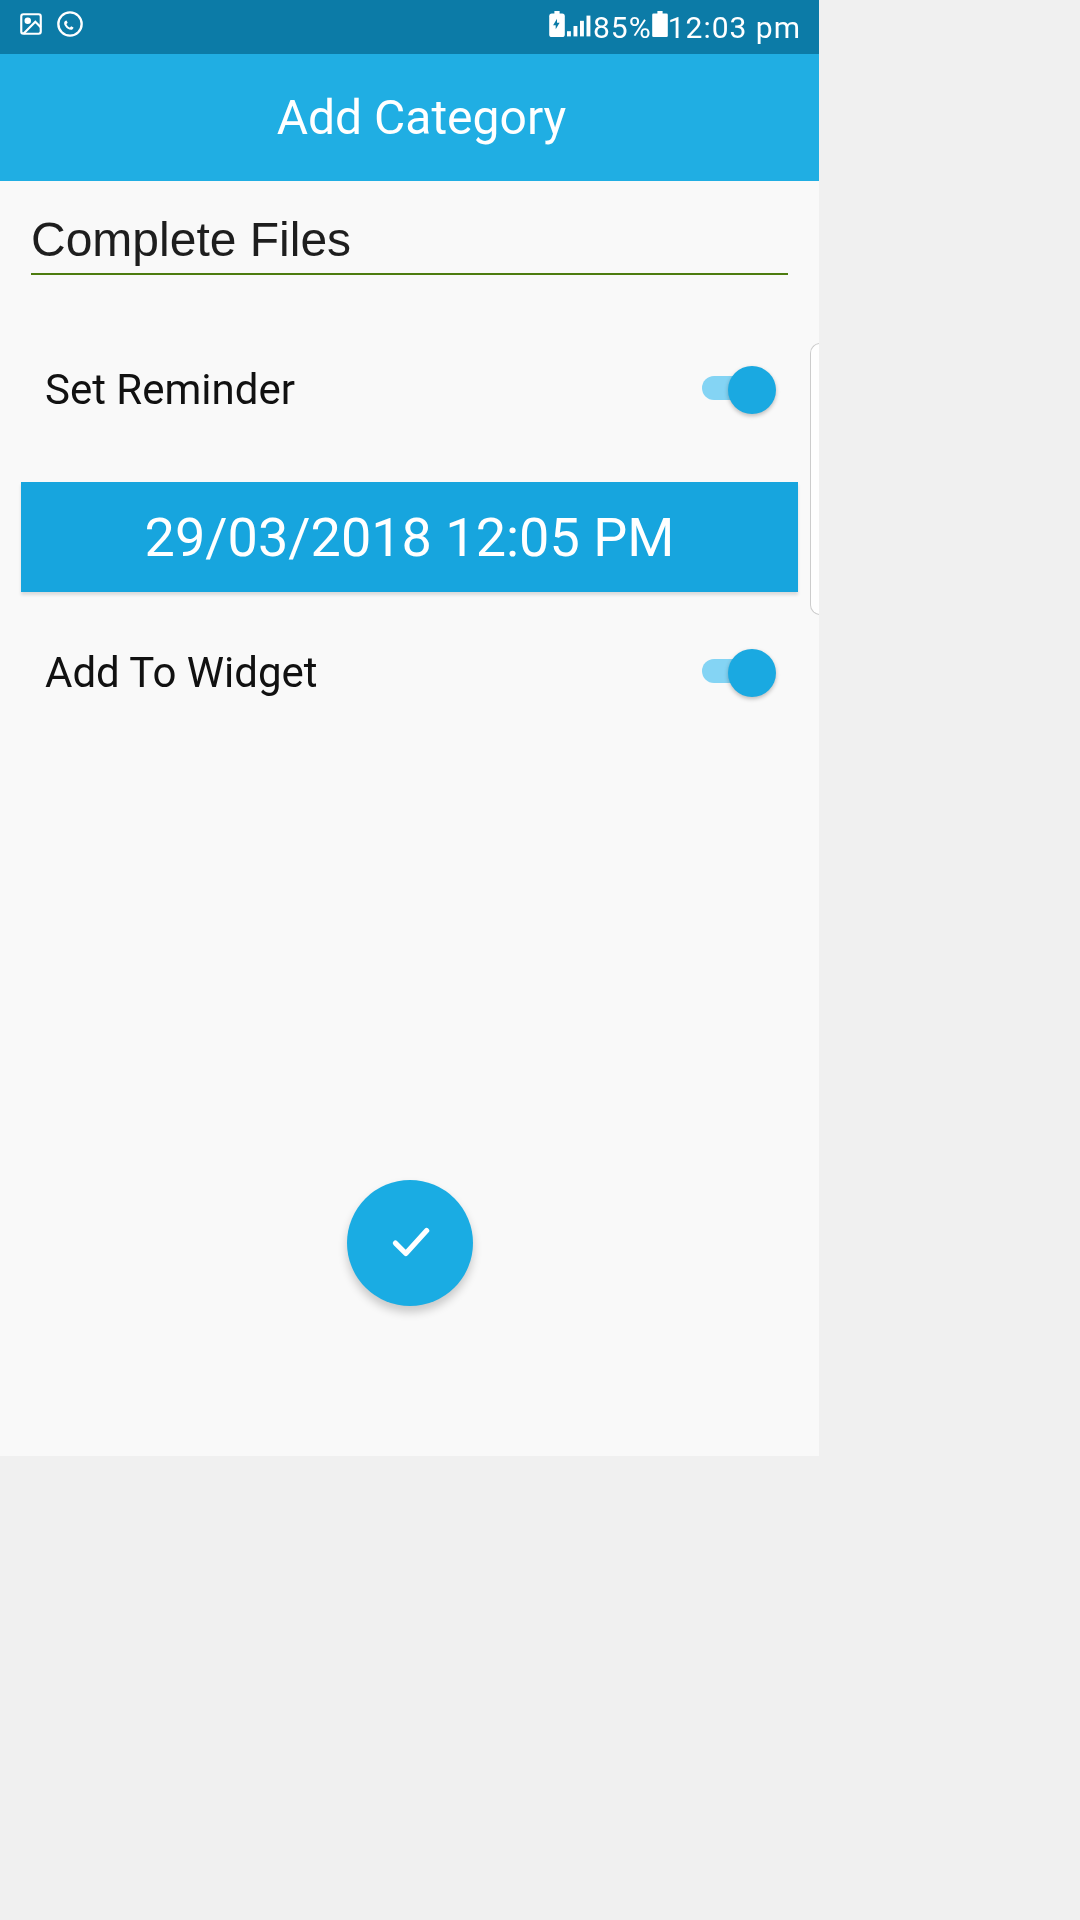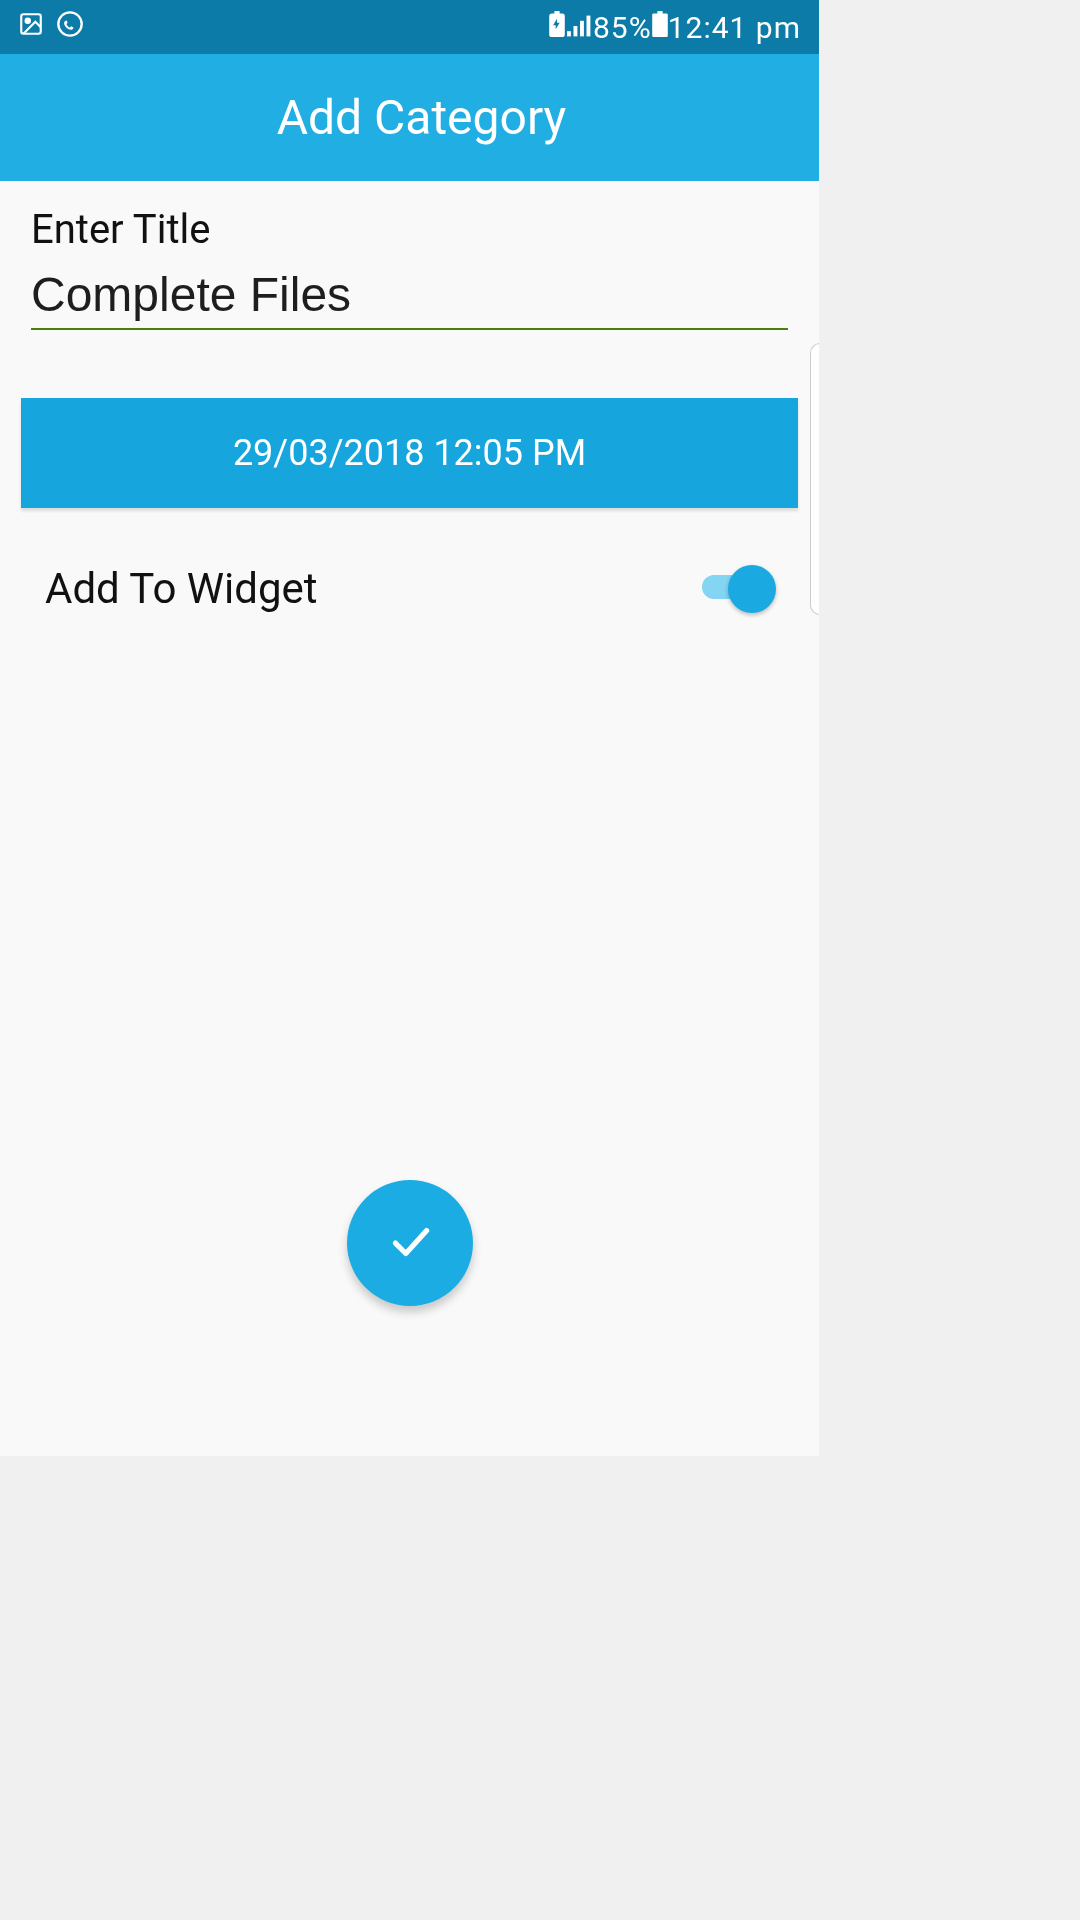--- a/index.html
+++ b/index.html
@@ -98,21 +98,21 @@
   }
 
   .date-button {
     margin: 68px -10px 0 -10px;
     background: #17a5de;
     color: #ffffff;
     height: 110px;
     display: flex;
     align-items: center;
     justify-content: center;
-    font-size: 36px;
+    font-size: 54px;
     box-shadow: 0 3px 3px rgba(0,0,0,.12);
   }
 
   .row.addwidget { margin-top: 56px; }
 
   .fab {
     position: absolute;
     left: 50%;
     transform: translateX(-50%);
     bottom: 150px;
@@ -180,35 +180,41 @@
           <rect x="15" y="0" width="3" height="16"></rect>
         </svg>
     </span>
     <span class="battery-text">85%</span>
     <span class="sb-icon">
       <svg width="16" height="26" viewBox="0 0 12 20" fill="#ffffff">
           <rect x="0" y="2" width="12" height="18" rx="1"></rect>
           <rect x="4" y="0" width="4" height="3"></rect>
         </svg>
     </span>
-    <span class="clock-text">12:41 pm</span>
+    <span class="clock-text">12:03 pm</span>
   </div>
 </div>
 
 <div class="app-bar">
   <span>Add Category</span>
 </div>
 
 <div class="content">
 
   <div class="side-tab"></div>
 
-  <div class="field-label">Enter Title</div>
   <input type="text" class="text-input" value="Complete Files" style="">
 
+  <div class="row">
+    <span class="row-label">Set Reminder</span>
+    <span class="switch">
+      <span class="switch-track"></span>
+      <span class="switch-thumb"></span>
+    </span>
+  </div>
 
   <div class="date-button">
     <span>29/03/2018 12:05 PM</span>
   </div>
 
   <div class="row addwidget">
     <span class="row-label">Add To Widget</span>
     <span class="switch">
       <span class="switch-track"></span>
       <span class="switch-thumb"></span>

